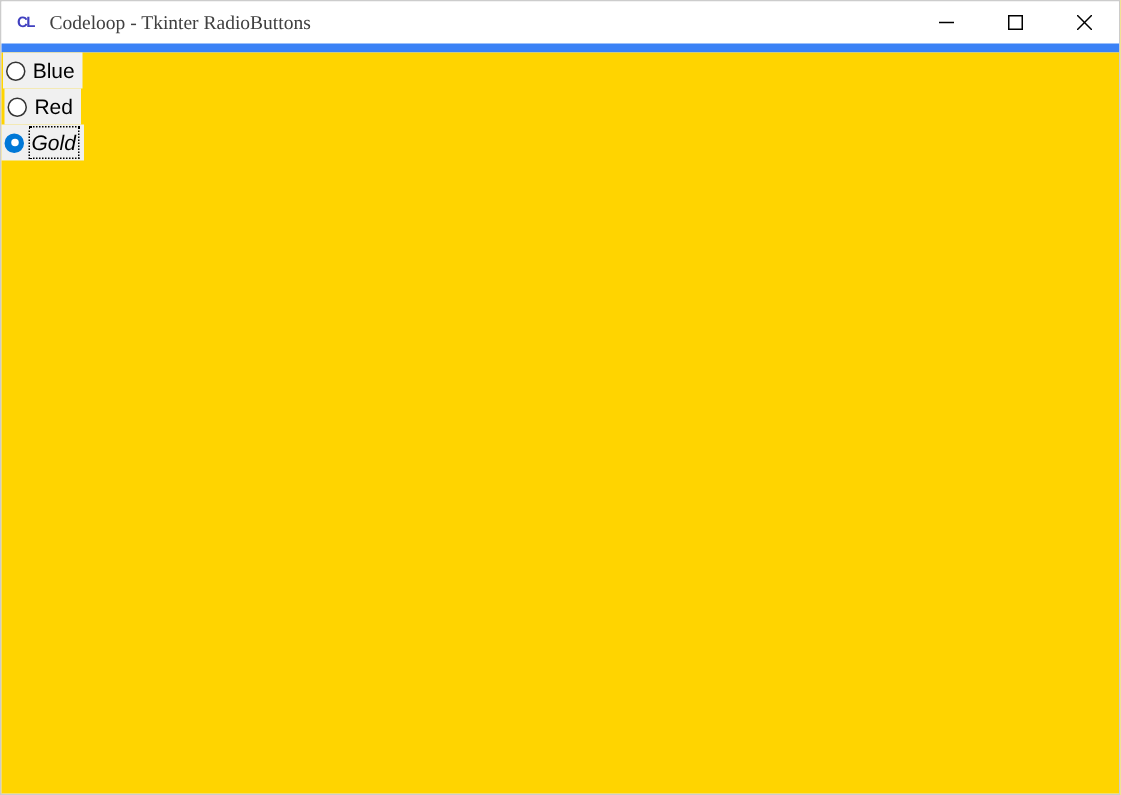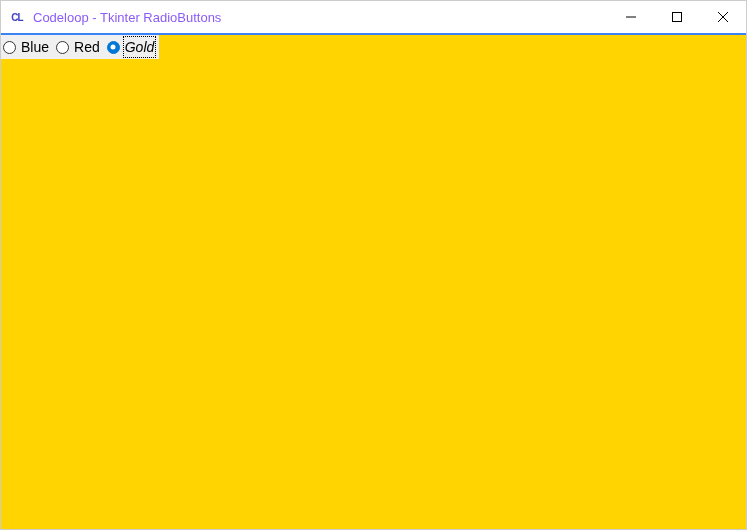--- a/index.html
+++ b/index.html
@@ -20,38 +20,39 @@
       display: flex;
       flex-direction: column;
       border: 1px solid #ccc;
     }
     .titlebar {
       height: 34px;
       background: #ffffff;
       display: flex;
       align-items: center;
       padding-left: 8px;
-      border-bottom: 2px solid #3b82f6;
+      border-bottom: 6px solid #3b82f6;
     }
     .app-icon {
       width: 16px;
       height: 16px;
       margin-right: 8px;
       display: flex;
       align-items: center;
       justify-content: center;
       font-size: 10px;
       font-weight: bold;
       color: #4040c0;
       letter-spacing: -1px;
     }
     .title-text {
       font-size: 13px;
-      color: #8b5cf6;
+      color: #404040;
       flex: 1;
+      font-family: Liberation Serif, serif;
     }
     .window-controls {
       display: flex;
       height: 100%;
     }
     .win-btn {
       width: 46px;
       height: 100%;
       display: flex;
       align-items: center;
@@ -65,20 +66,21 @@
     .client-area {
       flex: 1;
       position: relative;
       background: #ffd400;
     }
     .radio-group {
       position: absolute;
       top: 0;
       left: 0;
       display: flex;
+      flex-direction: column;
       align-items: center;
     }
     .radio-item {
       display: flex;
       align-items: center;
       background: #f0f0f0;
       padding: 2px 4px 2px 2px;
       font-size: 14px;
       color: #000;
       cursor: pointer;

